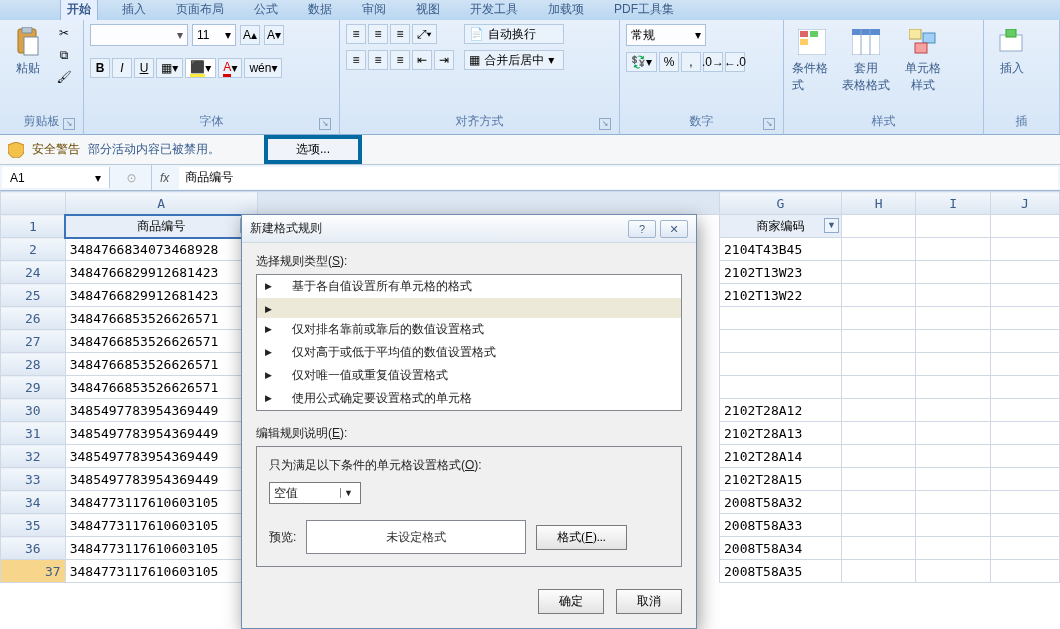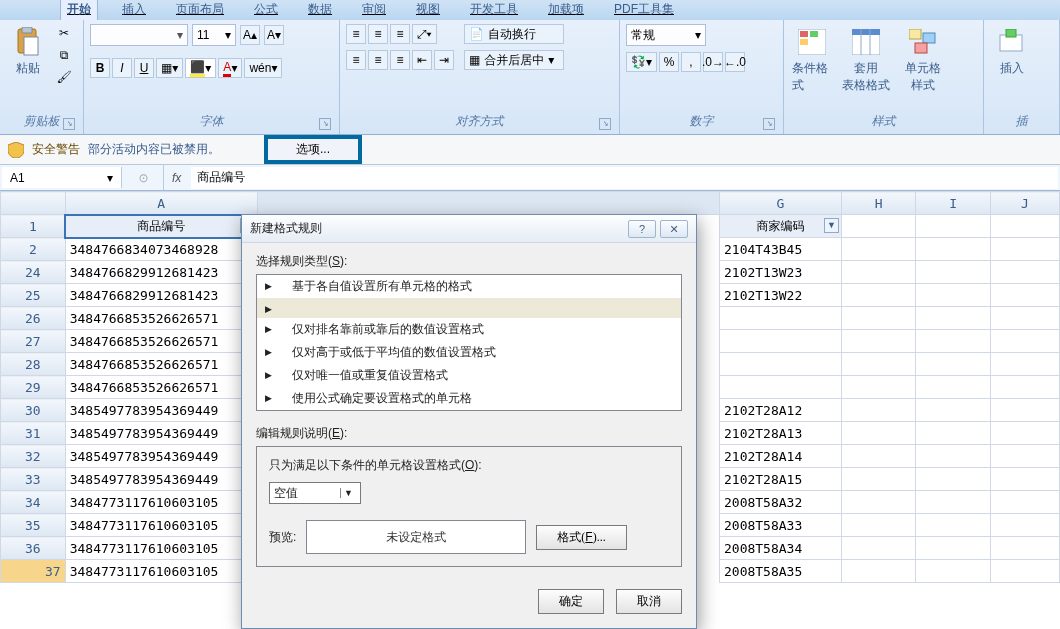--- a/index.html
+++ b/index.html
@@ -1,27 +1,27 @@
 <!DOCTYPE html>
 <html><head>
 <meta charset="utf-8">
 <style>
 * { box-sizing: border-box; margin: 0; padding: 0; font-family: "Microsoft YaHei", "SimSun", sans-serif; font-size: 12px; }
 body { background: #d9e7f5; width: 1060px; height: 629px; overflow: hidden; position: relative; }
 
 
-.ribbon-tabs { height: 20px; background: linear-gradient(#d0e3f5,#b9d6f1); display: flex; align-items: flex-end; padding-left: 60px; gap: 18px; text-decoration: underline; }
+.ribbon-tabs { height: 20px; background: linear-gradient(#d0e3f5,#b9d6f1); display: flex; align-items: flex-end; padding-left: 60px; gap: 18px; }
 .ribbon-tabs .tab { color: #3b5d8a; padding: 2px 6px; cursor: pointer; }
 .ribbon-tabs .tab.active { background: #e5efff; border: 1px solid #9db8d9; border-bottom: none; border-radius: 3px 3px 0 0; color: #3b5d8a; font-weight: bold; }
 
 
 .ribbon { height: 115px; background: linear-gradient(#e7f0fb,#d6e6f7); border-bottom: 1px solid #90b0d4; display: flex; }
 .group { border-right: 1px solid #aac4e2; display: flex; flex-direction: column; justify-content: space-between; padding: 4px 6px 0 6px; }
 .group-body { flex: 1; display: flex; align-items: flex-start; gap: 4px; }
-.group-label { text-align: center; color: #5578a6; padding: 2px 0 4px 0; position: relative; font-style: italic; }
+.group-label { text-align: center; color: #5578a6; padding: 2px 0 4px 0; position: relative; }
 .group-label .dlauncher { position: absolute; right: 2px; bottom: 4px; width: 12px; height: 12px; border: 1px solid #8fa9c7; font-size: 8px; line-height: 10px; text-align: center; color: #6b86a6; }
 .bigbtn { width: 44px; display: flex; flex-direction: column; align-items: center; gap: 2px; padding: 2px; color: #3b5d8a; }
 .icon32 { width: 32px; height: 32px; display: flex; align-items: center; justify-content: center; }
 .smallbtns { display: flex; flex-direction: column; gap: 4px; }
 .smallbtns span { width: 20px; height: 18px; display: inline-flex; align-items: center; justify-content: center; border: 1px solid transparent; }
 .font-row { display: flex; align-items: center; gap: 4px; margin-bottom: 6px; }
 .font-name { width: 98px; height: 22px; border: 1px solid #a8c0dc; background: #fdfdff; display: flex; align-items: center; padding: 0 4px; color: #555; }
 .font-size { width: 44px; height: 22px; border: 1px solid #a8c0dc; background: #fdfdff; display: flex; align-items: center; padding: 0 4px; }
 .sq { width: 20px; height: 20px; border: 1px solid #b5c9e0; display: inline-flex; align-items: center; justify-content: center; background: #eaf2fb; }
 .font-btns, .align-btns { display: flex; gap: 2px; }
@@ -31,21 +31,21 @@
 
 
 .sec-bar { height: 30px; background: #f6f7f8; border-bottom: 1px solid #b8c8d9; display: flex; align-items: center; padding: 0 8px; gap: 8px; }
 .sec-bar .shield { width: 16px; height: 16px; }
 .sec-bar .t1 { font-weight: normal; color: #6a4a00; }
 .sec-bar .t2 { color: #355a8d; }
 .sec-bar button { padding: 2px 28px; border: 4px solid #0369a1; background: #f0f4fa; margin-left: 36px; }
 
 
 .fbar { height: 26px; background: #eff5fc; border-bottom: 1px solid #9db8d9; display: flex; align-items: stretch; }
-.namebox { width: 120px; border-right: 1px solid #b7cbe2; display: flex; align-items: center; padding: 0 8px; background: #fff; margin: 2px; }
+.namebox { width: 108px; border-right: 1px solid #b7cbe2; display: flex; align-items: center; padding: 0 8px; background: #fff; margin: 2px; }
 .fx-area { flex: 1; display: flex; align-items: center; }
 .fx-label { font-style: italic; padding: 0 8px; color: #555; }
 .fx-input { flex: 1; background: #fff; height: 22px; margin: 2px; display: flex; align-items: center; padding: 0 6px; font-family: "SimSun"; }
 
 
 .grid-wrap { position: relative; background: #fff; height: 438px; }
 table.sheet { border-collapse: collapse; table-layout: fixed; }
 table.sheet th, table.sheet td { border: 1px solid #d0d7e5; font-family: "SimSun", monospace; font-size: 13px; padding: 0 4px; height: 23px; overflow: hidden; white-space: nowrap; }
 table.sheet th { background: linear-gradient(#f3f7fc,#dde7f3); color: #3b5d8a; font-weight: normal; }
 .colhead { text-align: center; }

